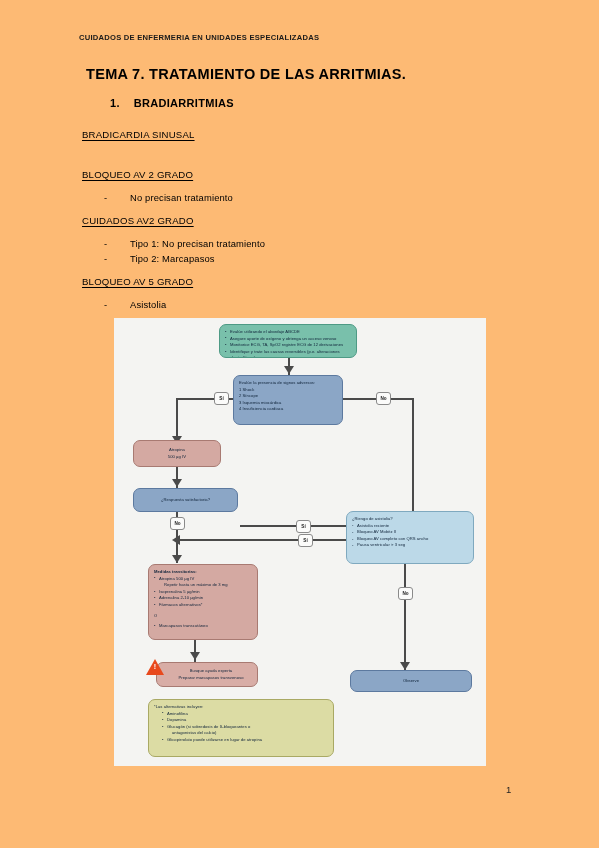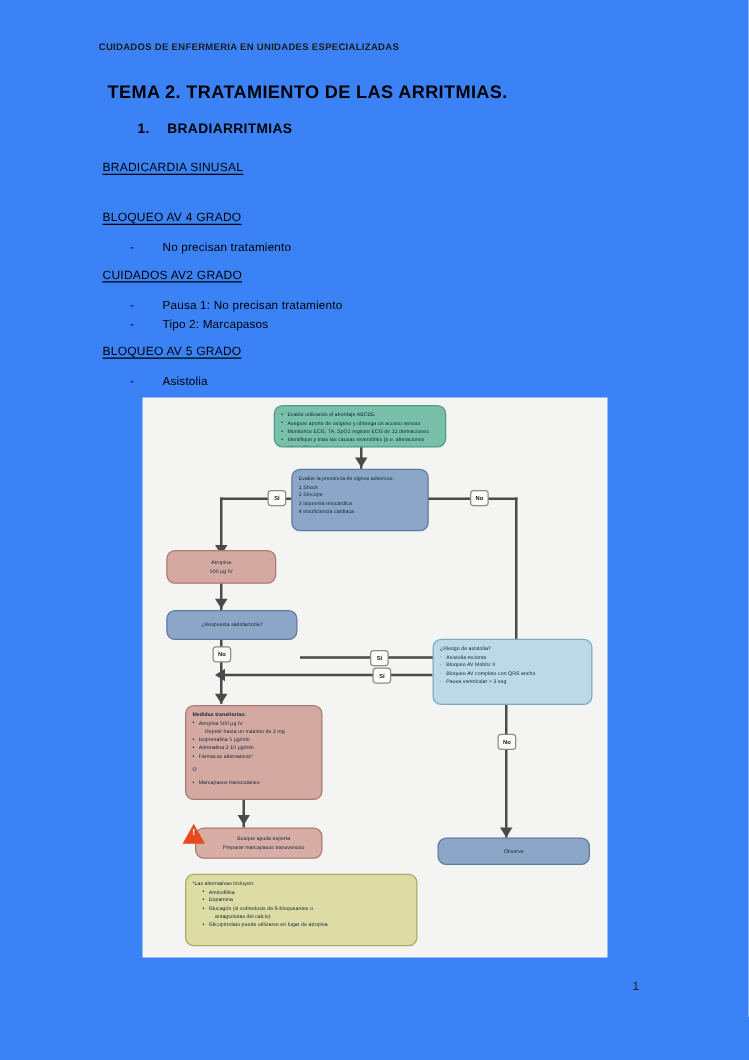--- a/index.html
+++ b/index.html
@@ -12,21 +12,21 @@
     height: 848px;
     position: relative;
     font-family: "Liberation Sans", sans-serif;
     color: #000000;
     overflow: hidden;
   }
 
   .page {
     position: absolute;
     inset: 0;
-    background: #3b82f6;
+    background: #fdba74;
   }
 
   
   .doc-header {
     position: absolute;
     left: 79px;
     top: 33px;
     font-size: 7.6px;
     font-weight: bold;
     letter-spacing: 0.25px;
@@ -221,33 +221,33 @@
     line-height: 1;
   }
 </style>
 </head>
 <body>
 
 <div class="page">
 
   <div class="doc-header">CUIDADOS DE ENFERMERIA EN UNIDADES ESPECIALIZADAS</div>
 
-  <div class="doc-title">TEMA 2. TRATAMIENTO DE LAS ARRITMIAS.</div>
+  <div class="doc-title">TEMA 7. TRATAMIENTO DE LAS ARRITMIAS.</div>
 
   <div class="doc-subtitle">
     <span class="num">1.</span><span>BRADIARRITMIAS</span>
   </div>
 
   <div class="sec-head" style="top:129px">BRADICARDIA SINUSAL</div>
 
-  <div class="sec-head" style="top:169px">BLOQUEO AV 4 GRADO</div>
+  <div class="sec-head" style="top:169px">BLOQUEO AV 2 GRADO</div>
   <div class="bullet" style="top:192px"><span class="dash">-</span><span>No  precisan tratamiento</span></div>
 
   <div class="sec-head" style="top:215px">CUIDADOS AV2 GRADO</div>
-  <div class="bullet" style="top:238px"><span class="dash">-</span><span>Pausa 1: No  precisan tratamiento</span></div>
+  <div class="bullet" style="top:238px"><span class="dash">-</span><span>Tipo 1: No  precisan tratamiento</span></div>
   <div class="bullet" style="top:253px"><span class="dash">-</span><span>Tipo 2: Marcapasos</span></div>
 
   <div class="sec-head" style="top:276px">BLOQUEO AV 5 GRADO</div>
   <div class="bullet" style="top:299px"><span class="dash">-</span><span>Asistolia</span></div>
 
   <div class="flow">
 
     <div class="line v" style="left:174px; top:39px; height:18px"></div>
     <div class="arrow down" style="left:170px; top:48px"></div>
 

